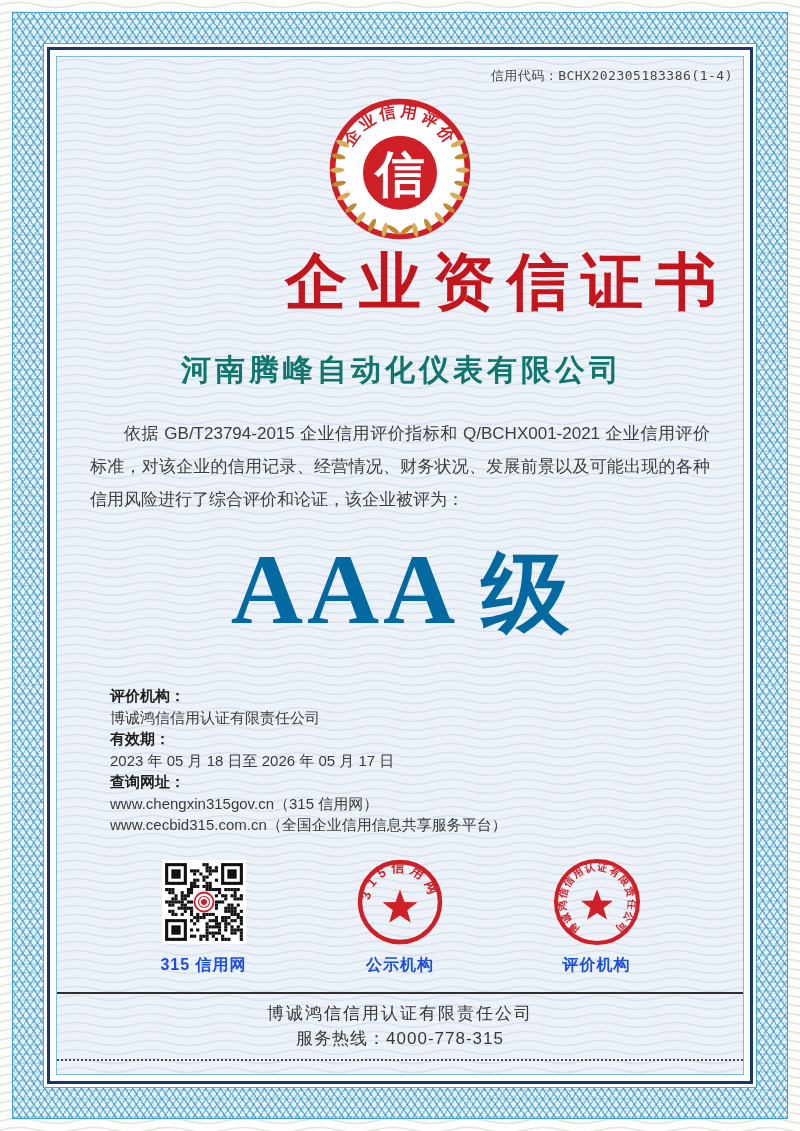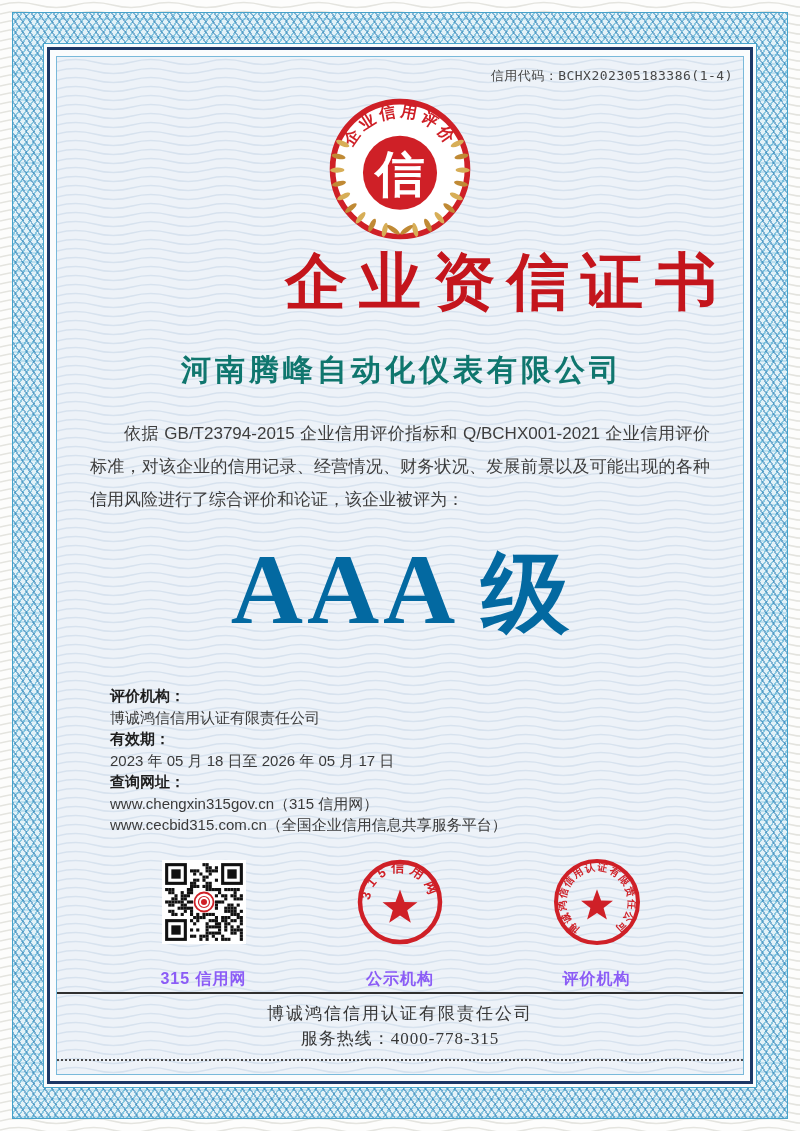--- a/index.html
+++ b/index.html
@@ -27,24 +27,24 @@
   .body-text{position:absolute;top:360px;left:33px;right:33px;margin:0;
     font-size:17px;line-height:33px;color:#3d3d3d;text-align:justify;text-indent:2em;}
   .rating{position:absolute;top:478px;left:0;right:0;text-align:center;color:#0369a1;line-height:110px;}
   .rating .aaa{font-family:"Liberation Serif","DejaVu Serif",serif;font-weight:bold;font-size:100px;letter-spacing:4px;}
   .rating .ji{font-family:"Liberation Serif","DejaVu Serif",serif;font-weight:900;font-size:88px;margin-left:22px;}
   .details{position:absolute;top:628px;left:33px;font-size:15px;line-height:21.5px;color:#3a3a3a;margin-left:20px;}
   .details .lbl{font-weight:bold;color:#1e1e1e;}
   .stamps{position:absolute;top:801px;left:20px;right:20px;display:flex;justify-content:space-evenly;align-items:flex-start;}
   .stamp{display:flex;flex-direction:column;align-items:center;width:140px;}
   .stamp .icon-box{height:88px;display:flex;align-items:center;justify-content:center;}
-  .stamp .stamp-label{margin-top:23px;font-size:16px;font-weight:bold;color:#8b5cf6;letter-spacing:1px;}
+  .stamp .stamp-label{margin-top:9px;font-size:16px;font-weight:bold;color:#1d4ed8;letter-spacing:1px;}
   .footer{position:absolute;top:935px;left:0;right:0;border-top:2px solid #2f2f2f;text-align:center;color:#373737;}
   .footer .f-company{margin-top:7px;font-size:17px;letter-spacing:2px;line-height:25px;}
-  .footer .f-hotline{font-size:17px;letter-spacing:1px;line-height:25px;font-family:Liberation Serif, serif;}
+  .footer .f-hotline{font-size:17px;letter-spacing:1px;line-height:25px;}
   .footer .dotted{margin-top:8px;border-top:2px dotted #4a4a4a;height:0;}
 </style>
 </head>
 <body>
 
 <div class="page">
 
   <svg class="waves" xmlns="http://www.w3.org/2000/svg">
     <defs>
       <pattern id="wave-gray" width="150" height="18" patternUnits="userSpaceOnUse">

